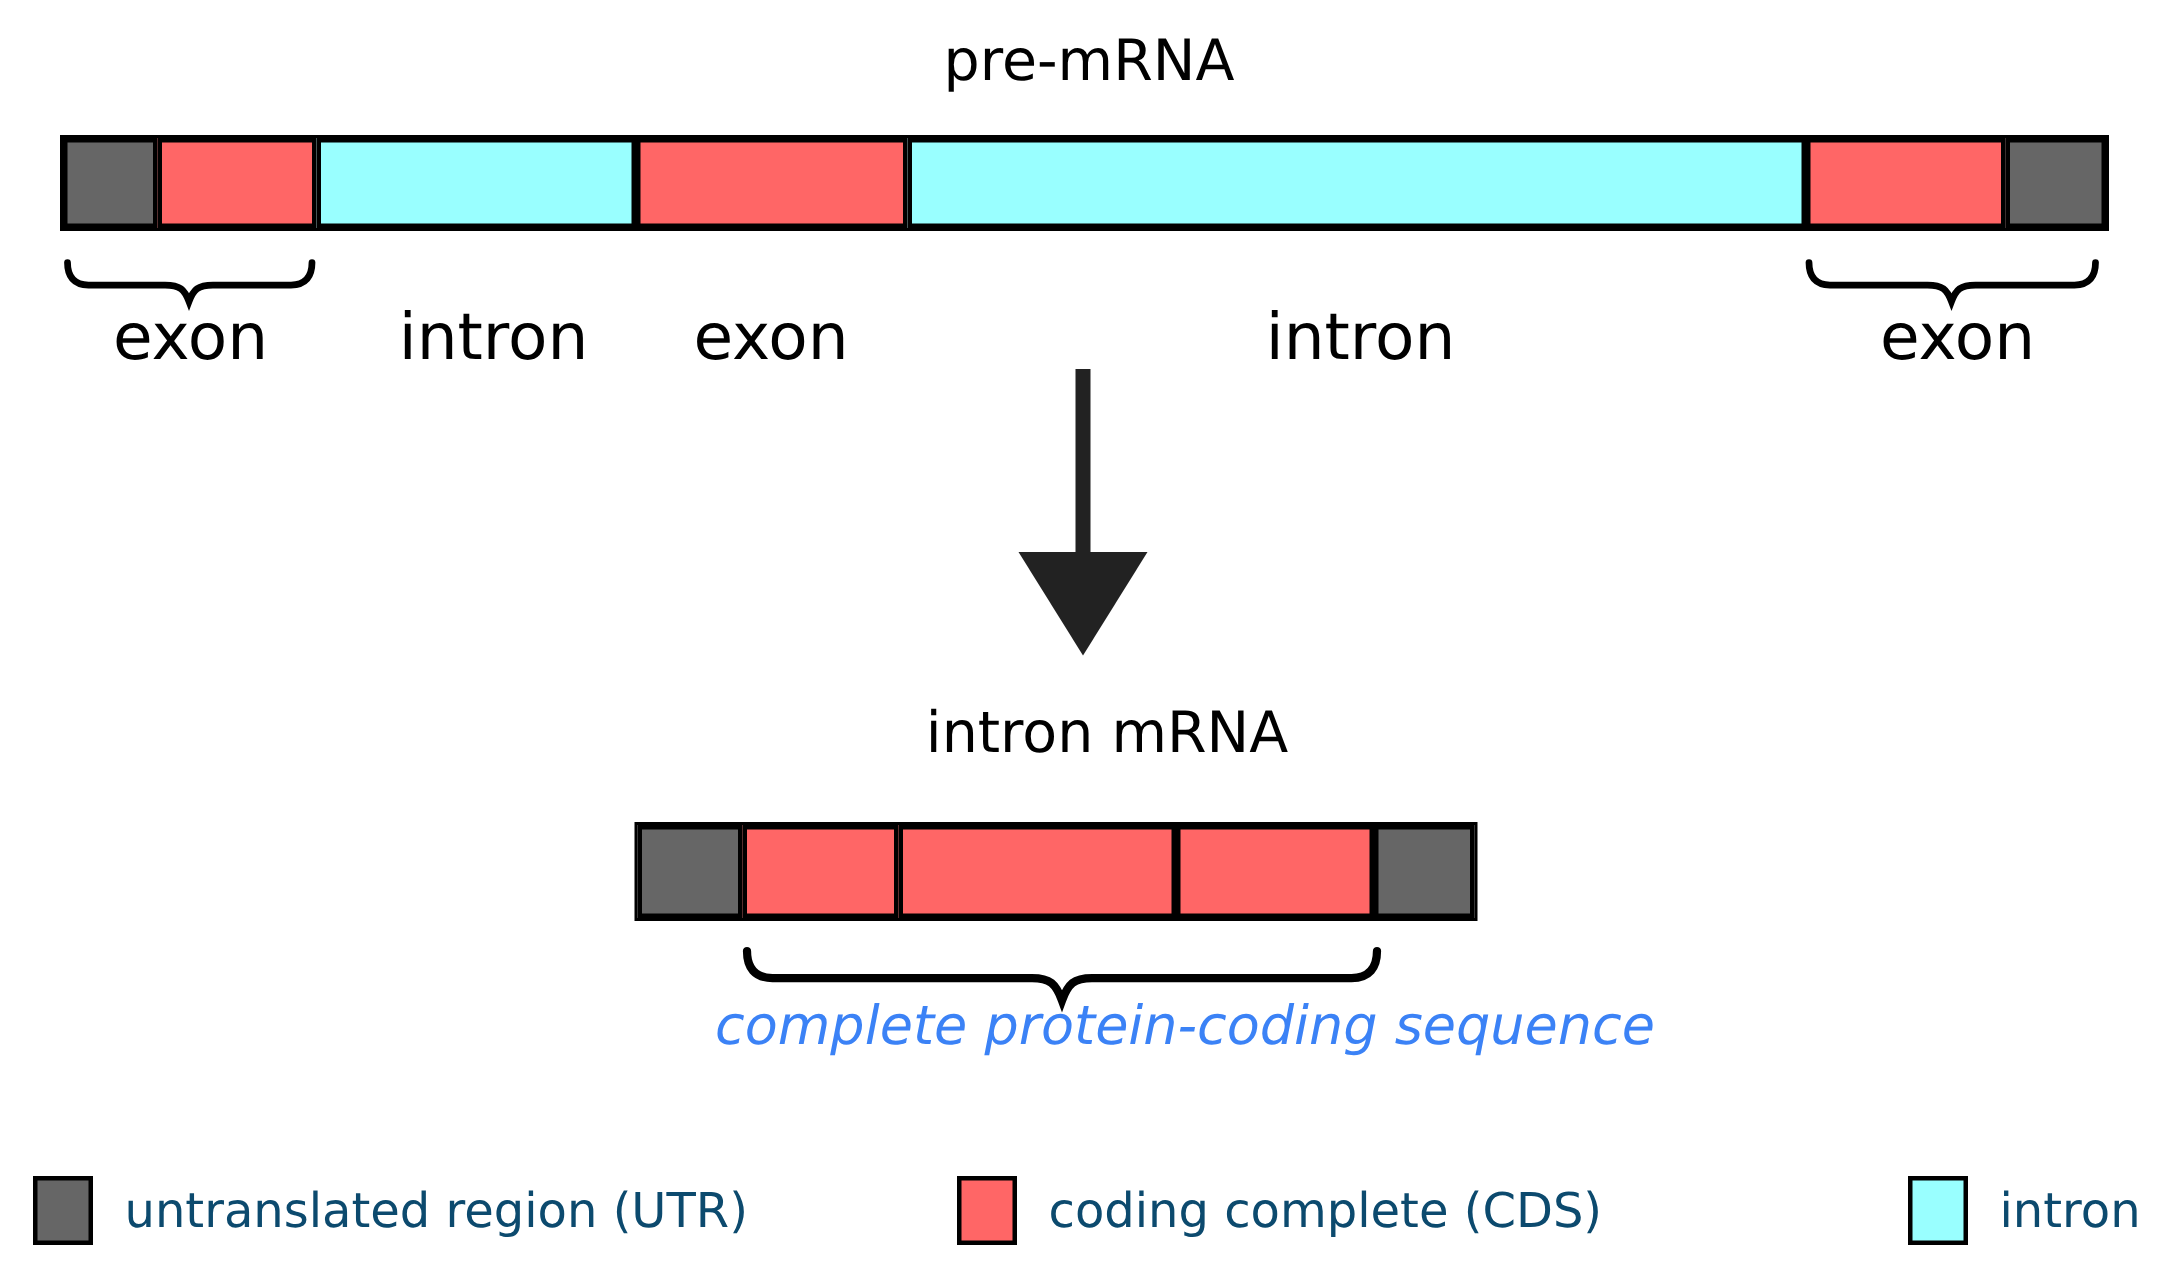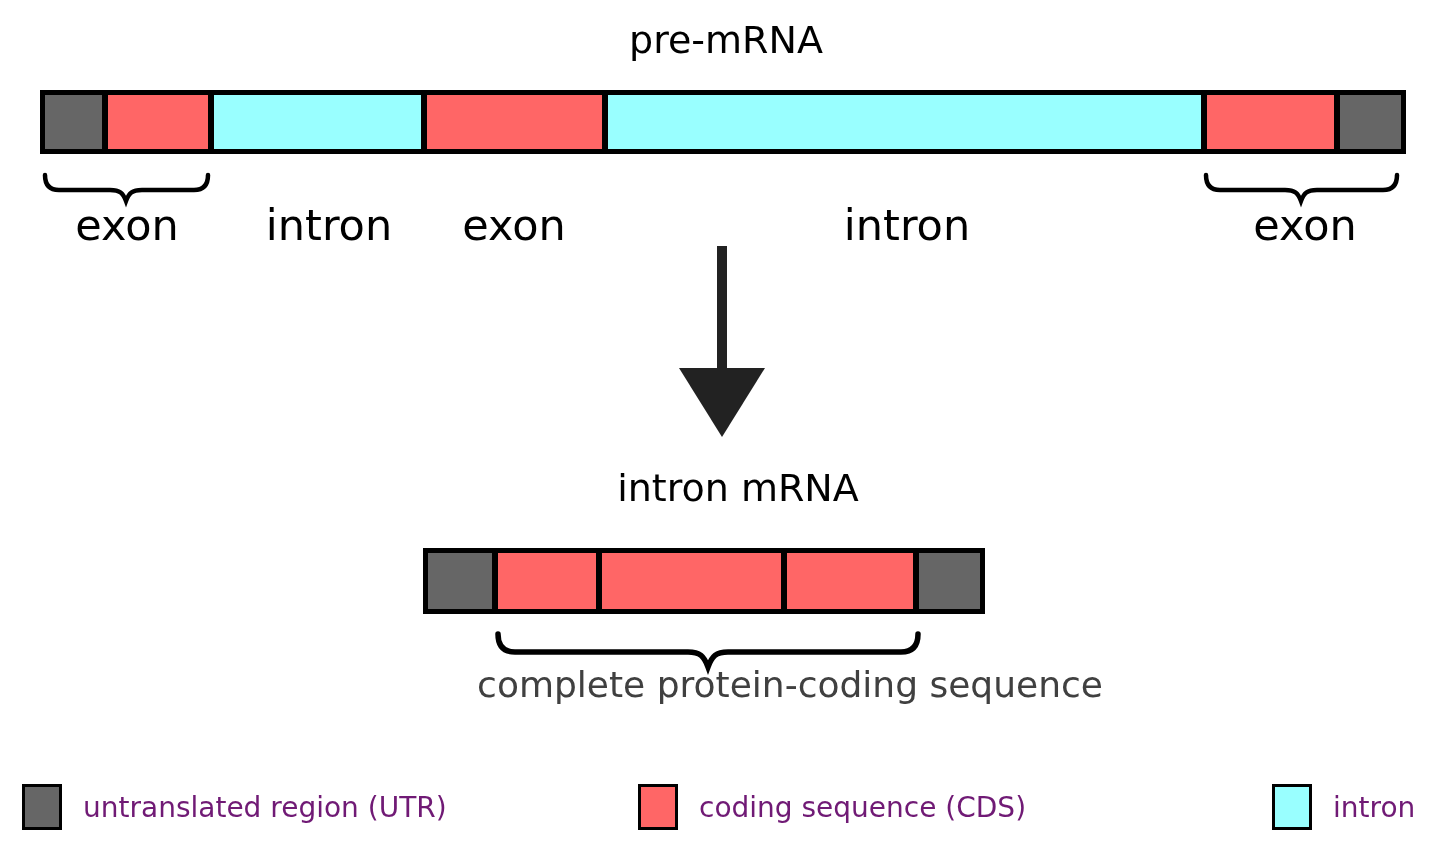--- a/index.html
+++ b/index.html
@@ -43,40 +43,41 @@
   }
   .brace {
     position: absolute;
     overflow: visible;
   }
   .caption {
     position: absolute;
     transform: translateX(-50%);
     font-size: 36px;
     white-space: nowrap;
-    color: #404040;
+    color: #3b82f6;
+    font-style: italic;
   }
   .legend-item {
     position: absolute;
     display: flex;
     align-items: center;
     height: 48px;
   }
   .swatch {
     box-sizing: border-box;
     width: 40px;
     height: 46px;
     border: 3px solid #000000;
     flex: 0 0 auto;
   }
   .legend-label {
     margin-left: 21px;
-    font-size: 28px;
+    font-size: 32px;
     white-space: nowrap;
-    color: #701a75;
+    color: #0c4a6e;
   }
   .arrow-svg { position: absolute; }
 </style>
 </head>
 <body>
 
 <div class="canvas">
 
   <div class="title" style="left:726px; top:18px;">pre-mRNA</div>
 
@@ -124,20 +125,20 @@
   </svg>
 
   <div class="caption" style="left:790px; top:664px;">complete protein-coding sequence</div>
 
   <div class="legend-item" style="left:22px; top:783px;">
     <div class="swatch" style="background: rgb(102, 102, 102);"></div>
     <div class="legend-label">untranslated region (UTR)</div>
   </div>
   <div class="legend-item" style="left:638px; top:783px;">
     <div class="swatch" style="background: rgb(255, 102, 102);"></div>
-    <div class="legend-label">coding sequence (CDS)</div>
+    <div class="legend-label">coding complete (CDS)</div>
   </div>
   <div class="legend-item" style="left:1272px; top:783px;">
     <div class="swatch" style="background: rgb(153, 255, 255);"></div>
     <div class="legend-label">intron</div>
   </div>
 
 </div>
 
 </body></html>

